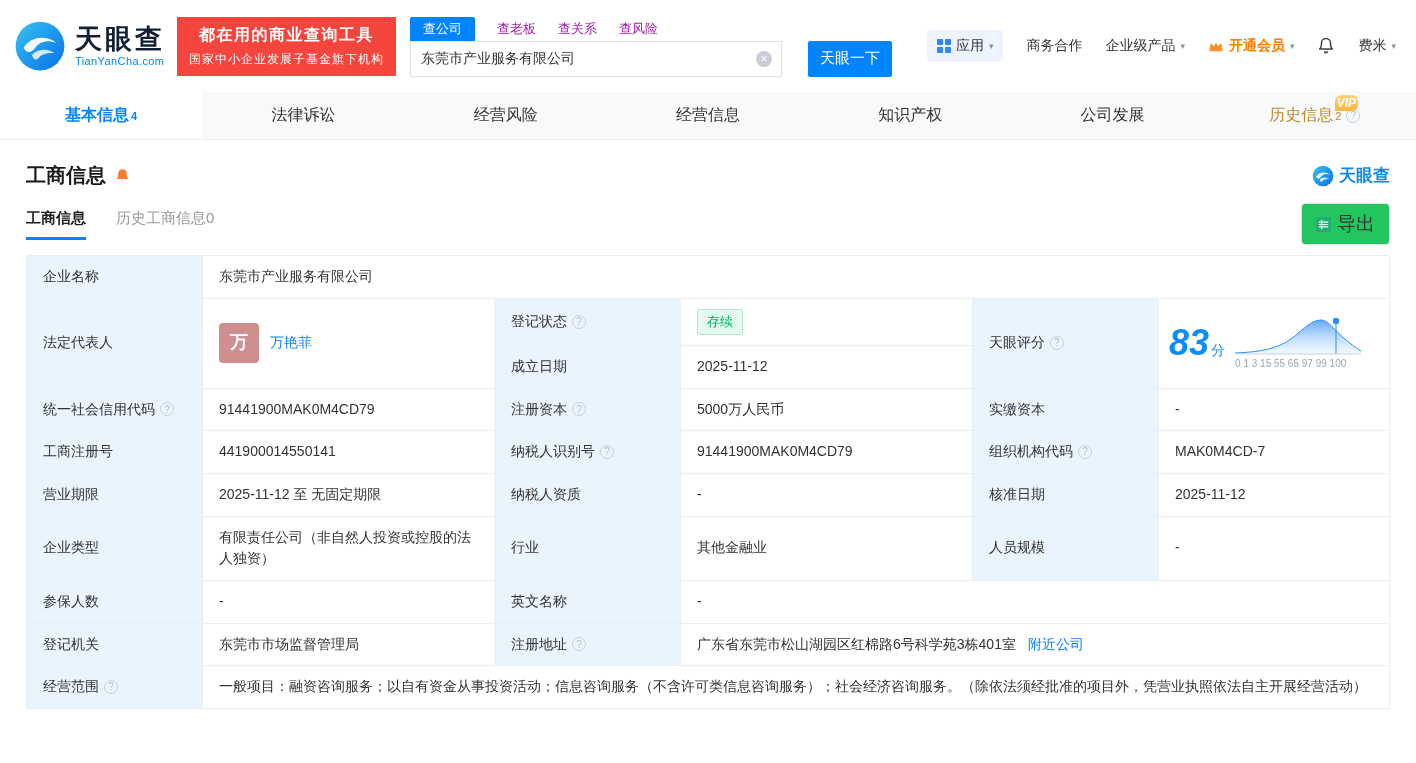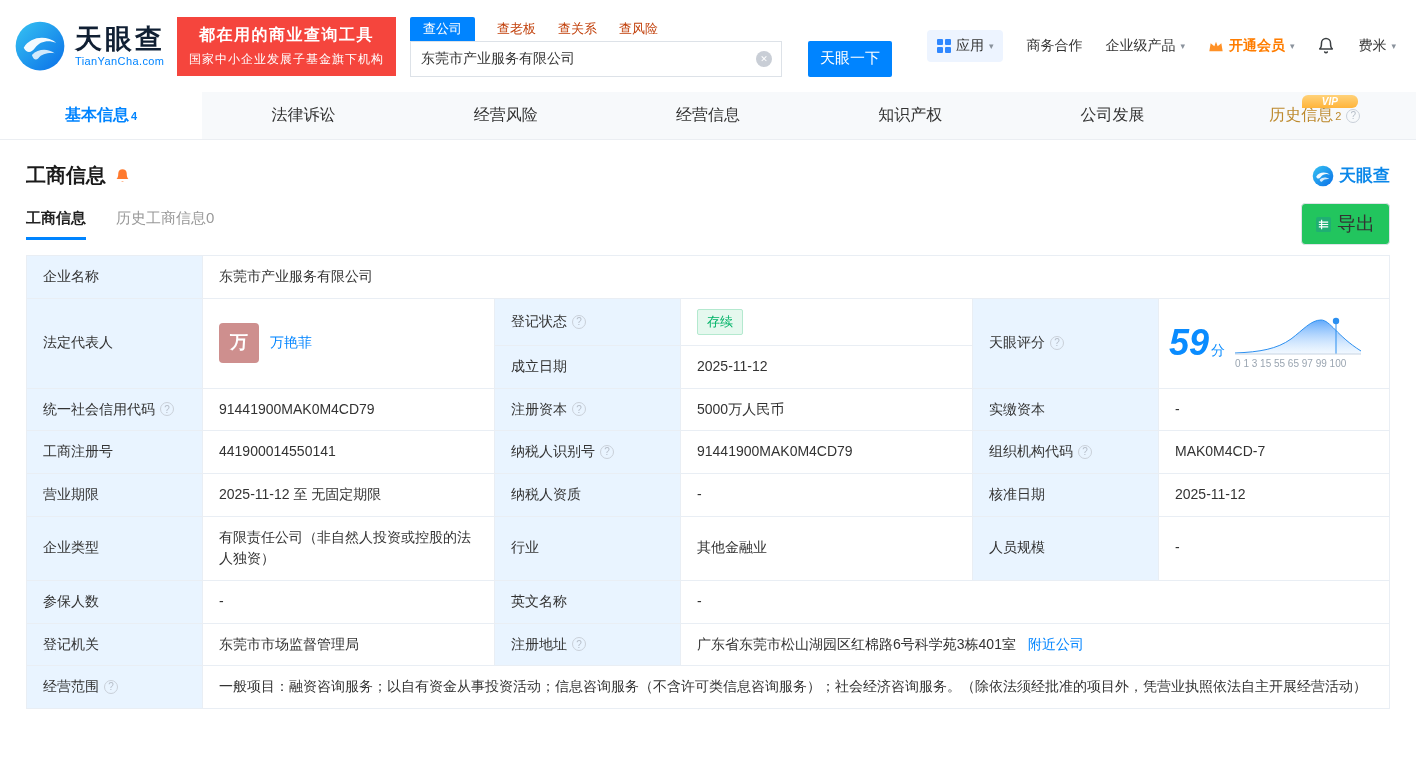--- a/index.html
+++ b/index.html
@@ -12,41 +12,41 @@
   .topbar { display: flex; align-items: center; height: 92px; padding-left: 14px; }
   .logo { display: flex; align-items: center; gap: 9px; cursor: pointer; }
   .logo-mark { width: 52px; height: 52px; display: block; }
   .brand { font-size: 27px; font-weight: bold; color: #101f33; letter-spacing: 3px; line-height: 1.1; }
   .domain { font-size: 11px; color: #0084ff; letter-spacing: .4px; }
   .banner { background: #f5453d; color: #fff; text-align: center; padding: 8px 12px; margin-left: 12px; }
   .banner-line1 { font-size: 16px; font-weight: bold; letter-spacing: 1.5px; }
   .banner-line2 { font-size: 12px; margin-top: 5px; letter-spacing: 1px; }
   .search-area { margin-left: 14px; }
   .search-tabs { display: flex; align-items: flex-end; gap: 22px; height: 25px; }
-  .stab { font-size: 13px; color: #c2410c; cursor: pointer; padding: 3px 0; }
+  .stab { font-size: 13px; color: #a21caf; cursor: pointer; padding: 3px 0; }
   .stab.active { background: #0084ff; color: #fff; padding: 3px 13px; border-radius: 2px 2px 0 0; }
   .search-row { display: flex; align-items: center; }
   .search-box { position: relative; width: 372px; height: 36px; border: 1px solid #dde2e8; background: #fff; }
   .search-box input { width: 100%; height: 100%; border: none; outline: none; padding: 0 34px 0 10px; font-size: 14px; color: #333; font-family: inherit; background: transparent; }
   .clear { position: absolute; right: 9px; top: 50%; transform: translateY(-50%); width: 16px; height: 16px; border-radius: 50%; background: #c9ced6; color: #fff; font-size: 9px; display: flex; align-items: center; justify-content: center; cursor: pointer; }
   .search-btn { width: 84px; height: 36px; background: #0084ff; color: #fff; border: none; font-size: 15px; margin-left: 26px; border-radius: 2px; cursor: pointer; font-family: inherit; }
   .top-nav { display: flex; align-items: center; margin-left: auto; padding-right: 20px; gap: 23px; font-size: 14px; color: #333; white-space: nowrap; }
   .nav-item { display: flex; align-items: center; gap: 5px; cursor: pointer; }
   .apps-box { background: #edf4ff; border-radius: 4px; padding: 7px 10px; }
   .grid-icon { display: grid; grid-template-columns: 6px 6px; grid-gap: 2px; }
   .grid-icon i { width: 6px; height: 6px; background: #2f87ff; border-radius: 1px; display: block; }
   .caret { font-size: 9px; color: #8a929c; }
   .vip-nav { color: #ff7d00; font-weight: bold; }
   
   .main-tabs { display: flex; height: 48px; background: #f7f9fb; border-bottom: 1px solid #ebeef2; }
   .mtab { flex: 1; display: flex; align-items: center; justify-content: center; font-size: 16px; color: #333; cursor: pointer; position: relative; }
   .mtab.active { background: #fff; color: #0084ff; font-weight: bold; }
   .mtab sup { font-size: 11px; margin-left: 2px; }
   .mtab.history { color: #bd8a2e; }
-  .vip-badge { position: absolute; top: 3px; right: 58px; background: linear-gradient(#ffd27a, #ffb43a); color: #fff; font-size: 10px; font-style: italic; font-weight: bold; padding: 1px 20px; border-radius: 6px 6px 6px 0; }
+  .vip-badge { position: absolute; top: 3px; right: 58px; background: linear-gradient(#ffd27a, #ffb43a); color: #fff; font-size: 12px; font-style: italic; font-weight: bold; padding: 1px 2px; border-radius: 6px 6px 6px 0; }
   .qmark { display: inline-flex; width: 14px; height: 14px; border-radius: 50%; border: 1px solid #c9d0d9; color: #b6bec9; font-size: 10px; align-items: center; justify-content: center; margin-left: 5px; flex: none; cursor: pointer; }
   
   .section-head { display: flex; align-items: center; padding: 0 26px; margin-top: 22px; }
   .section-title { font-size: 20px; font-weight: bold; color: #1a1a1a; }
   .bell-badge { margin-left: 8px; display: inline-flex; cursor: pointer; }
   .brand-small { margin-left: auto; display: flex; align-items: center; gap: 5px; color: #0b87e9; font-size: 17px; font-weight: bold; }
   .brand-small .logo-mark { width: 22px; height: 22px; }
   
   .subtabs { display: flex; align-items: center; padding: 0 26px; margin-top: 14px; height: 42px; }
   .subtab { font-size: 15px; margin-right: 30px; cursor: pointer; padding-bottom: 9px; border-bottom: 3px solid transparent; }
@@ -241,21 +241,21 @@
       <td><span class="status">存续</span></td>
       <td class="lbl" rowspan="2">
         <span class="lbl-inner">
             <span>天眼评分</span>
             <span class="qmark">?</span>
           </span>
       </td>
       <td rowspan="2" class="score-cell">
         <div class="score-wrap">
           <div>
-            <span class="score-num">59</span><span class="score-unit">分</span>
+            <span class="score-num">83</span><span class="score-unit">分</span>
           </div>
           <div class="score-chart">
             <svg width="126" height="42" viewBox="0 0 126 42">
               <defs>
                 <linearGradient id="sg" x1="0" y1="0" x2="0" y2="1">
                   <stop offset="0" stop-color="#4f9ffb" stop-opacity="0.9"></stop>
                   <stop offset="1" stop-color="#d9ecff" stop-opacity="0.35"></stop>
                 </linearGradient>
               </defs>
               <path d="M0 39 C25 38 42 35 56 25 C68 16 76 6 86 6 C95 6 102 22 126 37 L126 40 L0 40 Z" fill="url(#sg)"></path>

